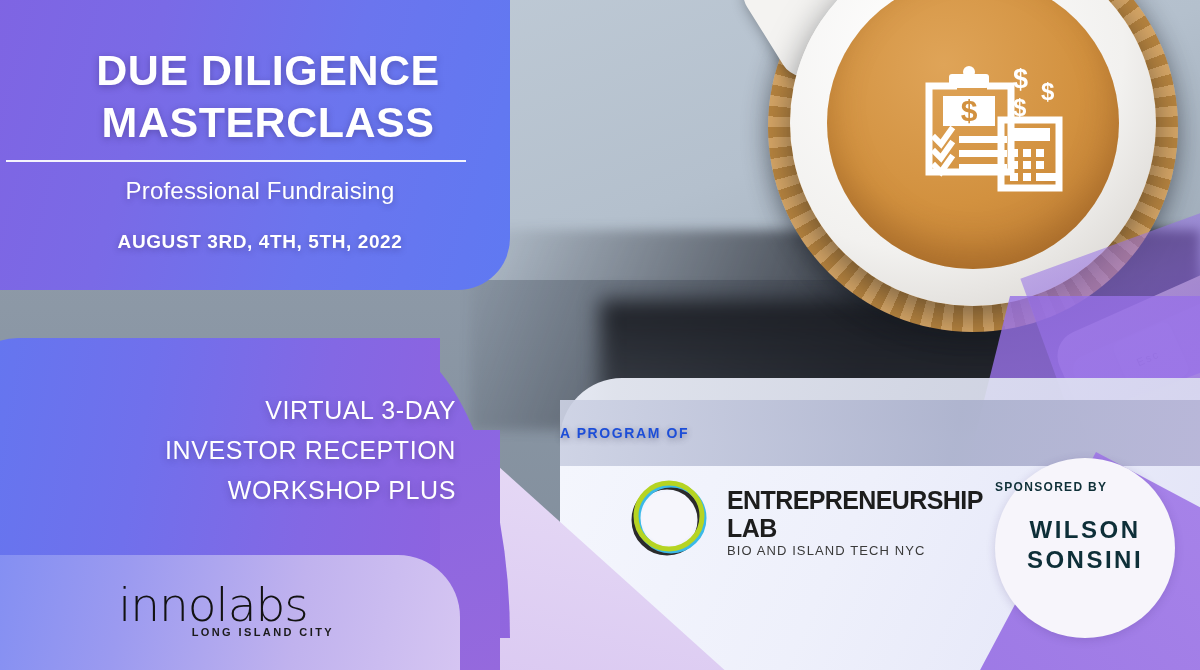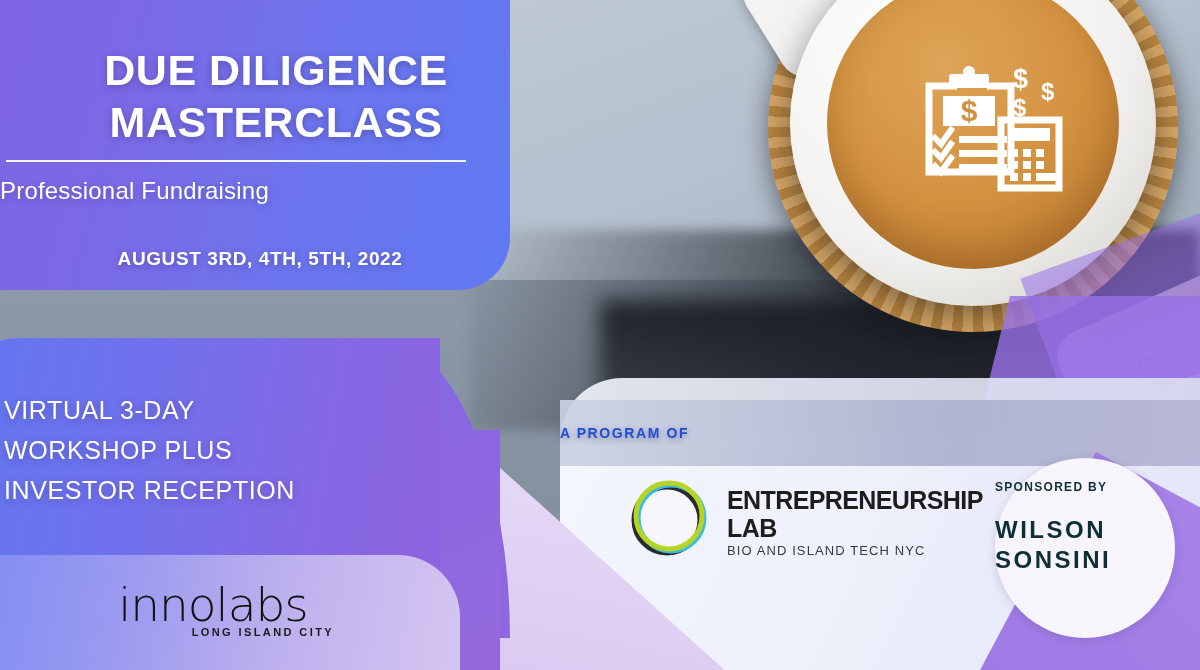--- a/index.html
+++ b/index.html
@@ -97,30 +97,30 @@
       background:linear-gradient(115deg,#f4f6fd 0%,#eef0fb 42%,#e7e9f9 74%,#e2e2f6 100%);}
   
   .wedge-left{position:absolute;left:498px;top:466px;width:360px;height:260px;
       background:linear-gradient(150deg,#e5d8f5 0%,#d9c7f1 60%,#d2bdef 100%);
       transform:rotate(42deg);transform-origin:top left;}
   .wedge-right{position:absolute;left:1096px;top:452px;width:320px;height:300px;
       background:linear-gradient(200deg,rgba(163,124,232,.92),rgba(152,114,228,.95));
       transform:rotate(28deg);transform-origin:top left;}
 
   
-  .title{position:absolute;left:16px;top:44px;width:520px;text-align:center;color:#fff;
+  .title{position:absolute;left:8px;top:44px;width:520px;text-align:center;color:#fff;
       font-weight:bold;font-size:43px;line-height:52px;letter-spacing:.5px;
       text-shadow:0 2px 7px rgba(40,30,90,.35);}
   .rule{position:absolute;left:6px;top:160px;width:460px;height:2px;background:rgba(255,255,255,.92);}
-  .subtitle{position:absolute;left:0;top:177px;width:520px;text-align:left;color:#fff;
+  .subtitle{position:absolute;left:0;top:177px;width:520px;text-align:center;color:#fff;
       font-size:24px;letter-spacing:.2px;text-shadow:0 2px 6px rgba(40,30,90,.3);}
-  .dates{position:absolute;left:0;top:248px;width:520px;text-align:center;color:#fff;
+  .dates{position:absolute;left:0;top:231px;width:520px;text-align:center;color:#fff;
       font-weight:bold;font-size:19px;letter-spacing:.6px;text-shadow:0 2px 6px rgba(40,30,90,.35);}
 
-  .mid-text{position:absolute;left:4px;top:390px;width:440px;text-align:left;color:#fff;
+  .mid-text{position:absolute;left:16px;top:390px;width:440px;text-align:right;color:#fff;
       font-size:25px;line-height:40px;letter-spacing:.6px;
       text-shadow:0 2px 7px rgba(50,40,100,.35);}
 
   
   .innolabs{position:absolute;left:88px;top:580px;width:250px;text-align:center;}
   .innolabs .word{font-size:47px;color:#121212;letter-spacing:-1px;line-height:50px;
       font-family:"DejaVu Sans", sans-serif;font-weight:300;}
   .innolabs .sub{font-size:11px;color:#1b1b1b;letter-spacing:2.4px;text-align:right;
       padding-right:4px;margin-top:-4px;font-weight:bold;}
 
@@ -134,21 +134,21 @@
   .elab-txt{position:absolute;left:100px;top:10px;}
   .elab-main{font-size:25px;font-weight:bold;color:#1d1d1d;letter-spacing:-.6px;
       font-family:"Liberation Sans", sans-serif;line-height:28px;}
   .elab-sub{font-size:13px;color:#3a3a3a;letter-spacing:1.1px;line-height:18px;}
 
   
   .sponsor{position:absolute;left:995px;top:458px;width:180px;height:180px;border-radius:50%;
       background:#f7f5fb;box-shadow:0 2px 10px rgba(60,40,110,.18);}
   .sp-by{position:absolute;left:995px;top:480px;width:180px;text-align:left;
       font-size:12px;font-weight:bold;color:#0f3038;letter-spacing:1.3px;}
-  .sp-name{position:absolute;left:995px;top:515px;width:180px;
+  .sp-name{position:absolute;left:995px;top:515px;width:180px;text-align:center;
       font-size:24px;font-weight:bold;color:#0e2f38;letter-spacing:2.5px;line-height:30px;}
 
   
   .icon-wrap{position:absolute;left:915px;top:62px;width:160px;height:150px;}
 </style>
 </head>
 <body>
 
 <div class="poster">
 
@@ -232,22 +232,22 @@
   <div class="title">
     <div>DUE DILIGENCE</div>
     <div>MASTERCLASS</div>
   </div>
   <div class="rule"></div>
   <div class="subtitle">Professional Fundraising</div>
   <div class="dates">AUGUST 3RD, 4TH, 5TH, 2022</div>
 
   <div class="mid-text">
     <div>VIRTUAL 3-DAY</div>
+    <div>INVESTOR RECEPTION</div>
     <div>WORKSHOP  PLUS</div>
-    <div>INVESTOR RECEPTION</div>
   </div>
 
   <div class="innolabs">
     <div class="word">innolabs</div>
     <div class="sub">LONG ISLAND CITY</div>
   </div>
 
   <div class="prog-label">A PROGRAM OF</div>
 
   <div class="elab">

